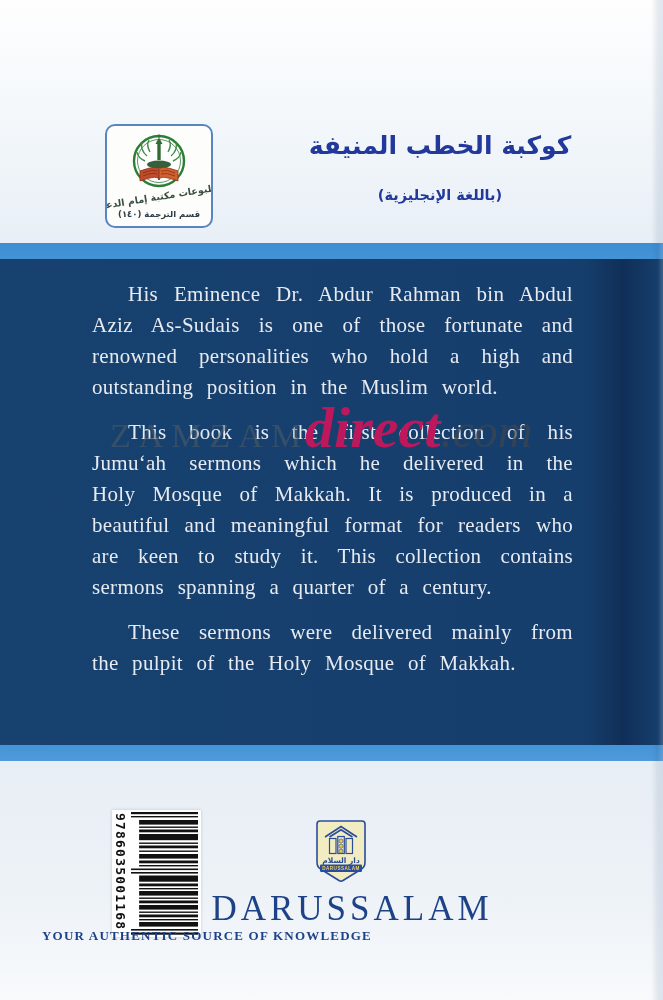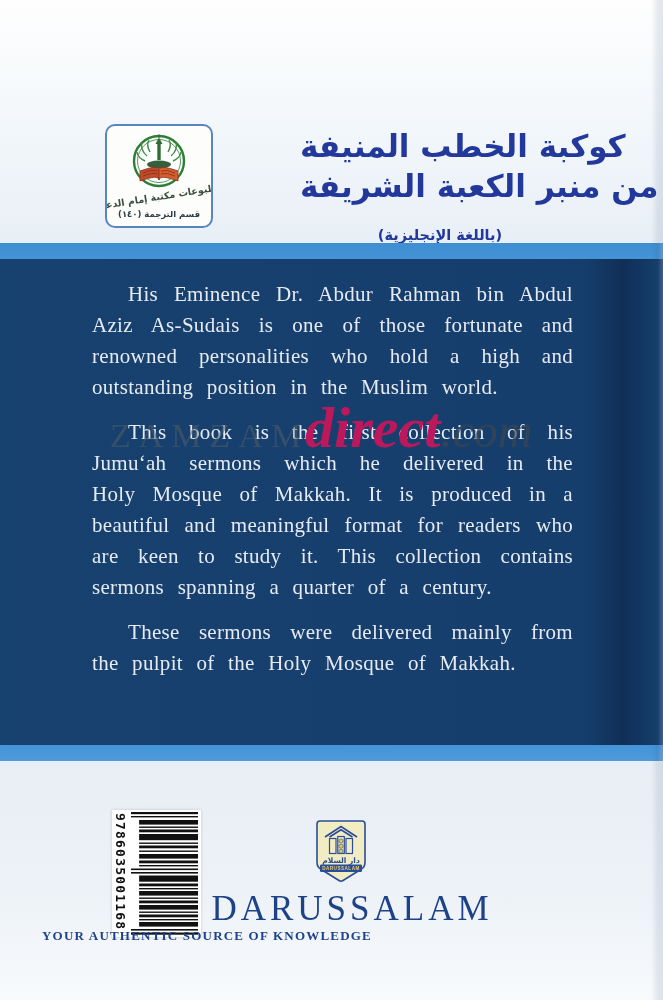--- a/index.html
+++ b/index.html
@@ -42,21 +42,21 @@
   }
   .stamp svg{display:block; width:100%; height:100%;}
   .ar{font-family:"DejaVu Sans", sans-serif;}
 
   
   .title-ar{
     position:absolute; left:300px; top:126px; width:280px;
     text-align:center; color:#22389b;
     font-family:"DejaVu Sans", sans-serif; font-weight:bold;
   }
-  .title-ar .l1,.title-ar .l2{font-size:31px; line-height:40px; white-space:nowrap;}
+  .title-ar .l1,.title-ar .l2{font-size:25px; line-height:40px; white-space:nowrap;}
   .title-ar .l3{font-size:14.5px; line-height:26px; margin-top:16px;}
 
   
   .blurb{
     position:absolute; left:92px; top:20px; width:481px;
     color:#e7ebf1;
     font-size:21px; line-height:31px;
     text-align:justify;
   }
   .blurb p{margin:0 0 14px 0; text-indent:36px; word-spacing:8px; letter-spacing:0.3px;}
@@ -135,21 +135,20 @@
         </g>
 
         <text class="ar" x="52" y="74" transform="rotate(-9 52 74)" font-size="9.5" font-weight="bold" fill="#3a4f3e" text-anchor="middle">مطبوعات مكتبة إمام الدعوة</text>
 
         <text class="ar" x="52" y="91" font-size="8.5" font-weight="bold" fill="#2f3e46" text-anchor="middle">قسم الترجمة (١٤٠)</text>
       </svg>
     </div>
 
     <div class="title-ar">
       <div class="l1">كوكبة الخطب المنيفة</div>
-      <div class="l2">من منبر الكعبة الشريفة</div>
       <div class="l3">(باللغة الإنجليزية)</div>
     </div>
   </div>
 
   <div class="stripe-top"></div>
 
   <div class="blurb-panel">
     <div class="blurb">
       <p>His Eminence Dr. Abdur Rahman bin Abdul Aziz As-Sudais is one of those fortunate and renowned personalities who hold a high and outstanding position in the Muslim world.</p>
       <p>This book is the first collection of his Jumu‘ah sermons which he delivered in the Holy Mosque of Makkah. It is produced in a beautiful and meaningful format for readers who are keen to study it. This collection contains sermons spanning a quarter of a century.</p>

